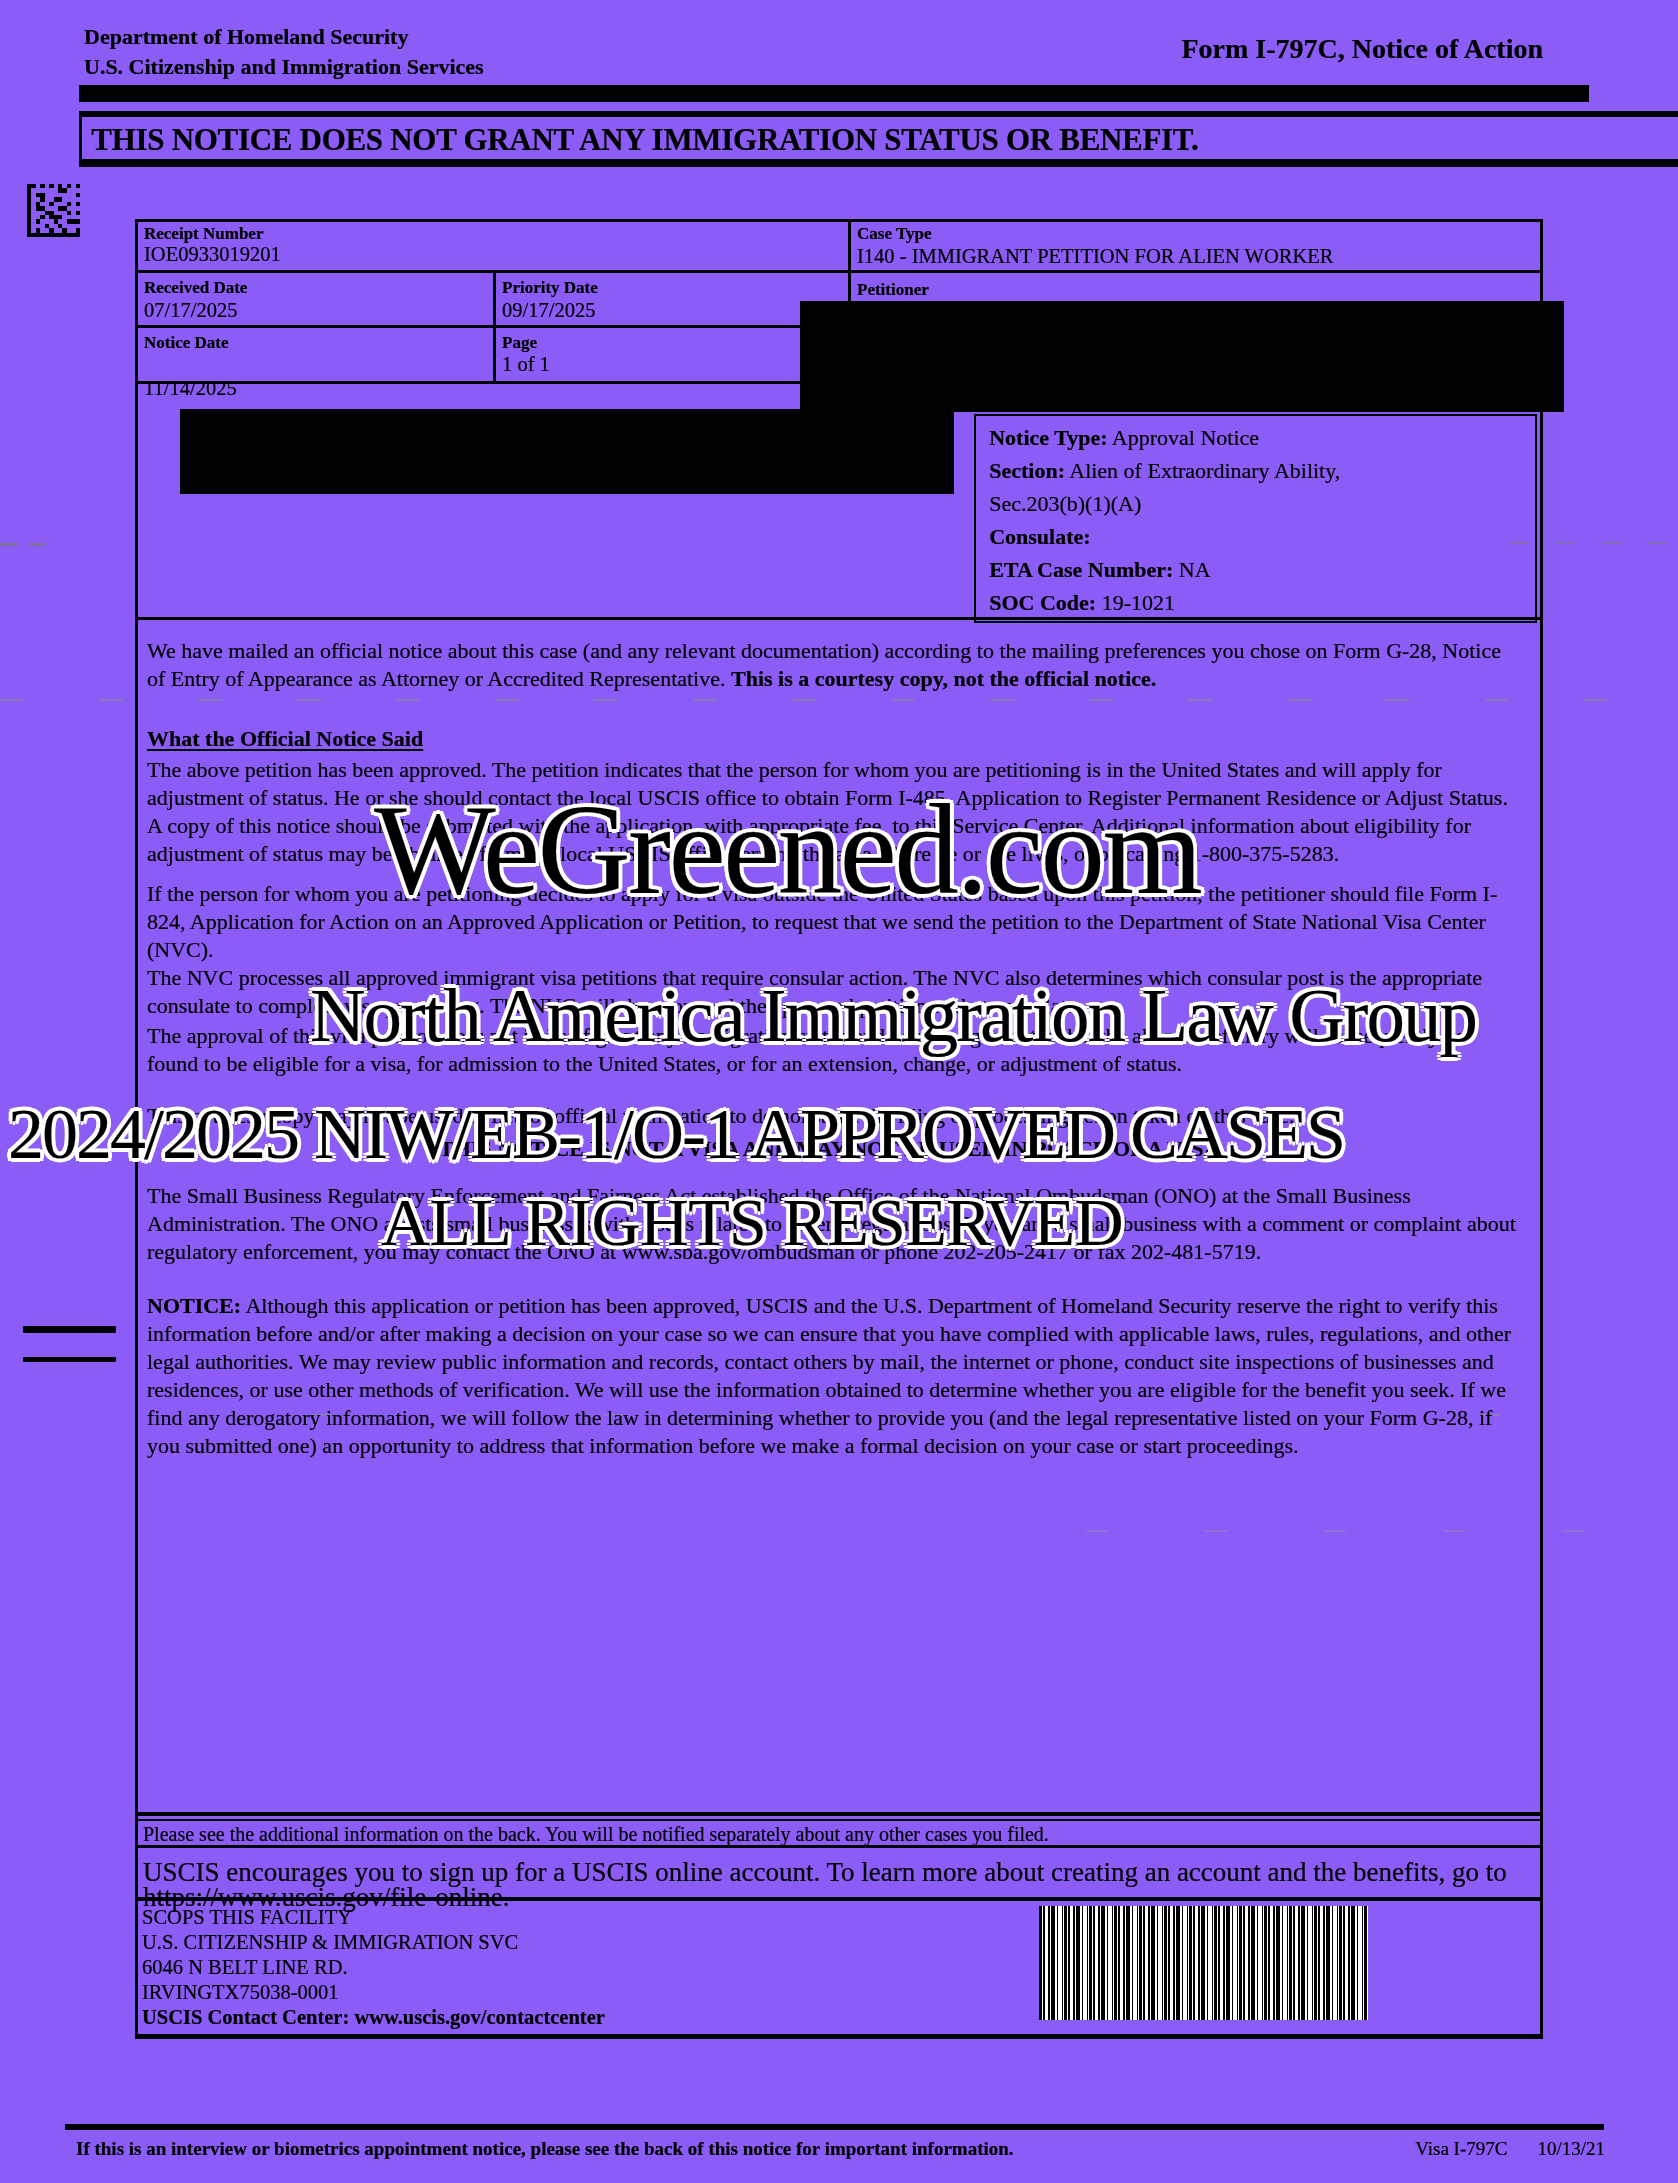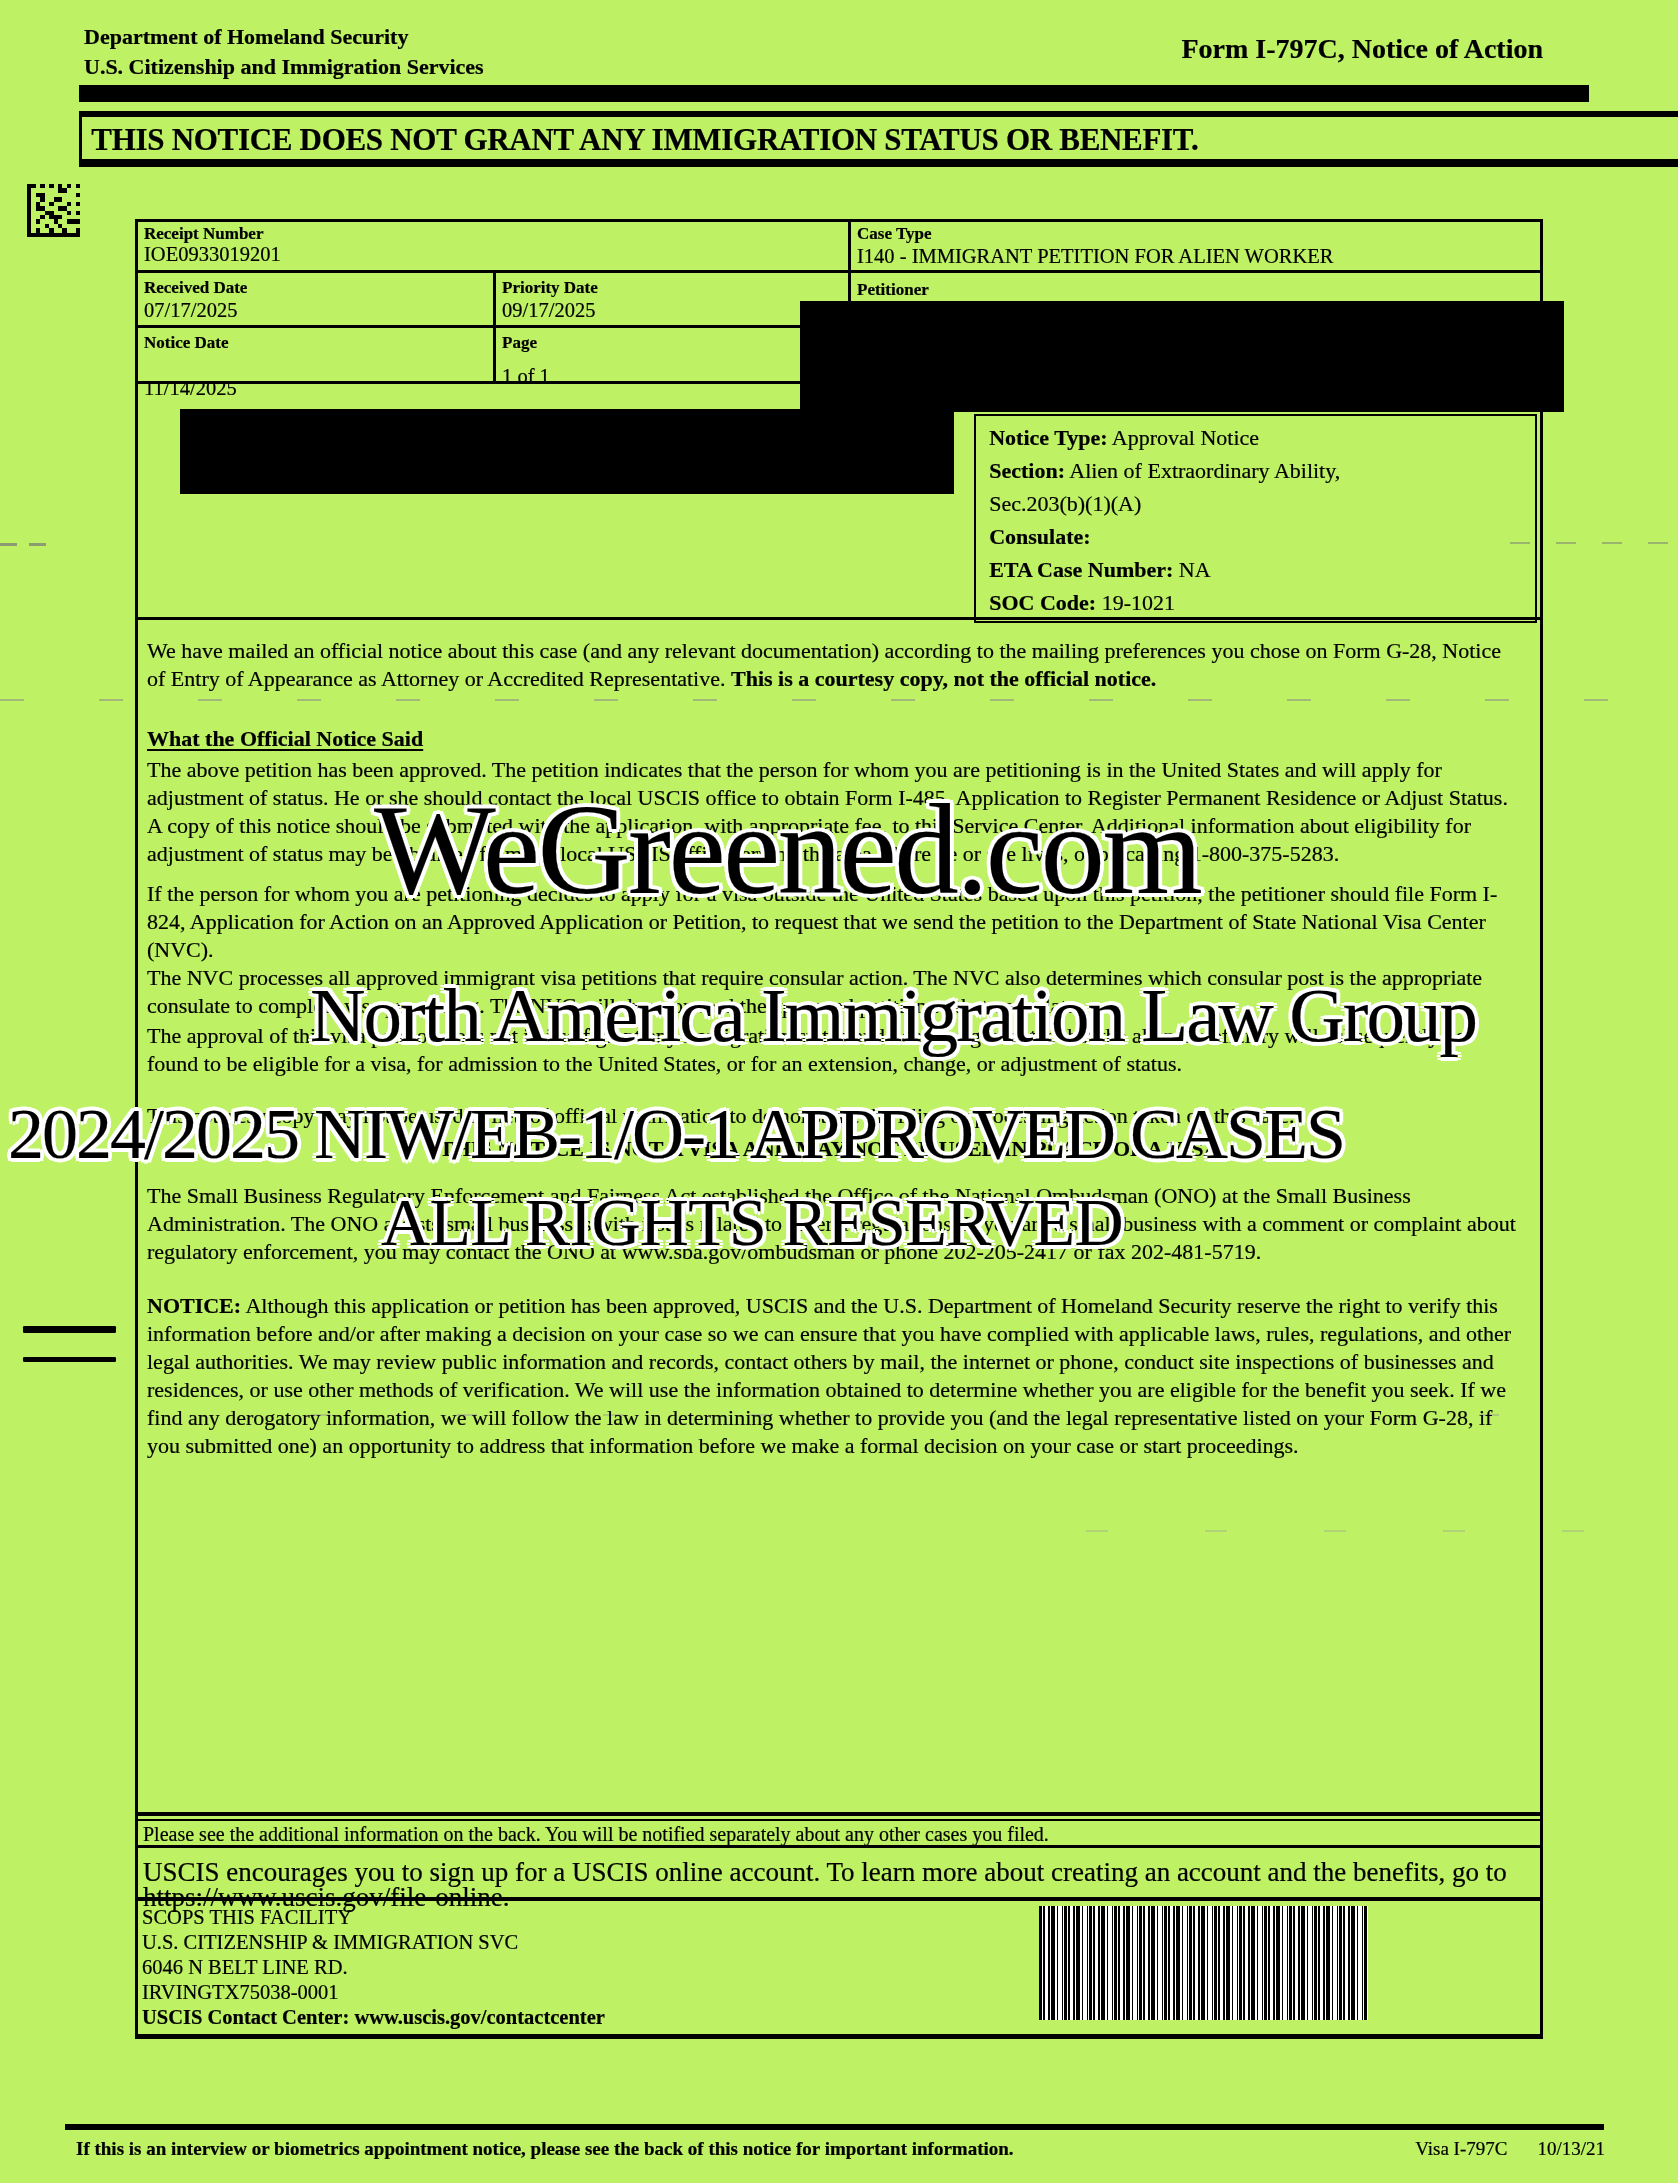--- a/index.html
+++ b/index.html
@@ -1,16 +1,16 @@
 <!DOCTYPE html>
 <html style="font-size:10.6px"><head>
 <meta charset="utf-8">
 <style>
   html,body{margin:0;padding:0;background:#e8e8e8;}
-  .page{position:relative;width:1679px;height:2183px;background:#bef264;overflow:hidden;
+  .page{position:relative;width:1679px;height:2183px;background:#8b5cf6;overflow:hidden;
         font-family:"Liberation Serif",serif;color:#000;-webkit-text-stroke:0.2px #000;}
   .abs{position:absolute;}
   .bar{position:absolute;background:#000;}
   .cell-label{font-size:17px;font-weight:bold;line-height:20px;}
   .cell-value{font-size:20.5px;line-height:24px;}
   .pre{white-space:pre;}
   .body-text{font-size:22px;line-height:28px;}
   .body-text p{margin:0;}
   .wm{position:absolute;white-space:nowrap;z-index:7;color:#000;
       text-shadow:-3.3px -3.3px 0 #fff,3.3px -3.3px 0 #fff,-3.3px 3.3px 0 #fff,3.3px 3.3px 0 #fff,
@@ -94,21 +94,21 @@
   <div class="abs cell-label" style="left:857px;top:224px;">Case Type</div>
   <div class="abs cell-value" style="left:857px;top:244px;">I140 - IMMIGRANT PETITION FOR ALIEN WORKER</div>
   <div class="abs cell-label" style="left:144px;top:278px;">Received Date</div>
   <div class="abs cell-value" style="left:144px;top:298px;">07/17/2025</div>
   <div class="abs cell-label" style="left:502px;top:278px;">Priority Date</div>
   <div class="abs cell-value" style="left:502px;top:298px;">09/17/2025</div>
   <div class="abs cell-label" style="left:857px;top:280px;">Petitioner</div>
   <div class="abs cell-label" style="left:144px;top:333px;">Notice Date</div>
   <div class="abs cell-value" style="left:144px;top:352px;margin-top:24px;">11/14/2025</div>
   <div class="abs cell-label" style="left:502px;top:333px;">Page</div>
-  <div class="abs cell-value" style="left:502px;top:364px;">1 of 1</div>
+  <div class="abs cell-value" style="left:502px;top:352px;">1 of 1</div>
 
   <div class="redact" style="left:800px;top:301px;width:764px;height:111px;"></div>
   <div class="redact" style="left:180px;top:409px;width:774px;height:85px;"></div>
 
 
   <div class="abs" style="left:974px;top:414px;width:563px;height:209px;box-sizing:border-box;border:2.6px solid #000;z-index:3;">
     <div style="padding:5.3px 0 0 13.2px;">
       <div class="infoline"><b>Notice Type:</b><span> Approval Notice</span></div>
       <div class="infoline"><b>Section:</b><span> Alien of Extraordinary Ability,</span></div>
       <div class="infoline"><span>Sec.203(b)(1)(A)</span></div>

